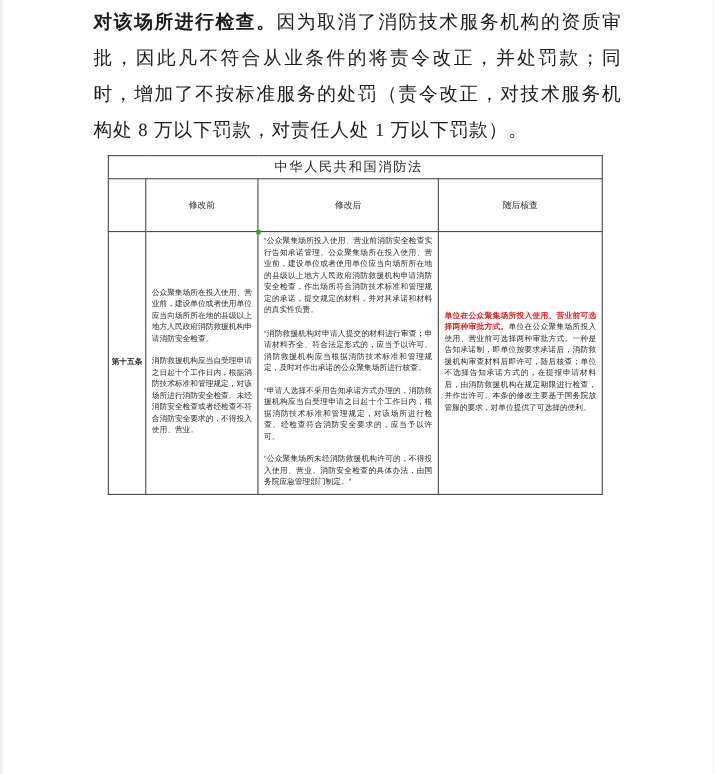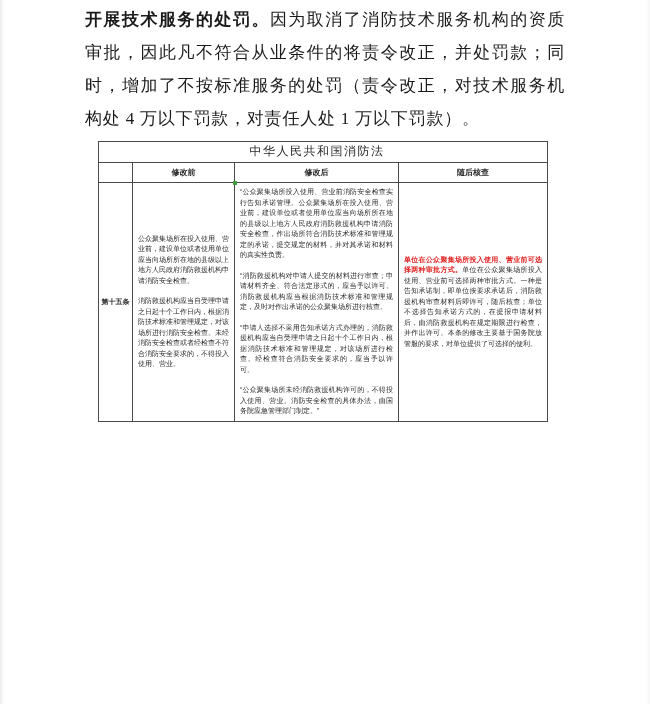--- a/index.html
+++ b/index.html
@@ -51,24 +51,24 @@
     text-align: center;
     font-family: "Liberation Serif", serif;
     font-size: 12px;
     letter-spacing: 1.5px;
     color: #3a3a3a;
     height: 16px;
     padding: 1px 12px 2px 0;
   }
   tr.header-row td {
     text-align: center;
-    font-weight: bold;
+    font-weight: normal;
     font-size: 8px;
     height: 14px;
-    padding: 4px 0;
+    padding: 18px 0;
   }
   tr.data-row td {
     vertical-align: middle;
     padding: 4px 5px;
     font-size: 7px;
     line-height: 10.5px;
   }
   td.article-cell {
     text-align: center;
     font-weight: bold;
@@ -85,21 +85,21 @@
     width: 4px; height: 4px;
     background: #3f9e3f;
   }
   .red-lead { color: #e02424; font-weight: bold; }
 </style>
 </head>
 <body>
 
 <div class="page">
 
-  <p class="body-para"><b>开展技术服务的处罚。</b><span>因为取消了消防技术服务机构的资质审批，因此凡不符合从业条件的将责令改正，并处罚款；同时，增加了不按标准服务的处罚（责令改正，对技术服务机构处 4 万以下罚款，对责任人处 1 万以下罚款）。</span></p>
+  <p class="body-para"><b>对该场所进行检查。</b><span>因为取消了消防技术服务机构的资质审批，因此凡不符合从业条件的将责令改正，并处罚款；同时，增加了不按标准服务的处罚（责令改正，对技术服务机构处 8 万以下罚款，对责任人处 1 万以下罚款）。</span></p>
 
 
 
 
   <table class="cmp">
     <colgroup>
       <col style="width:34px">
       <col style="width:102px">
       <col style="width:164px">
       <col style="width:149px">

